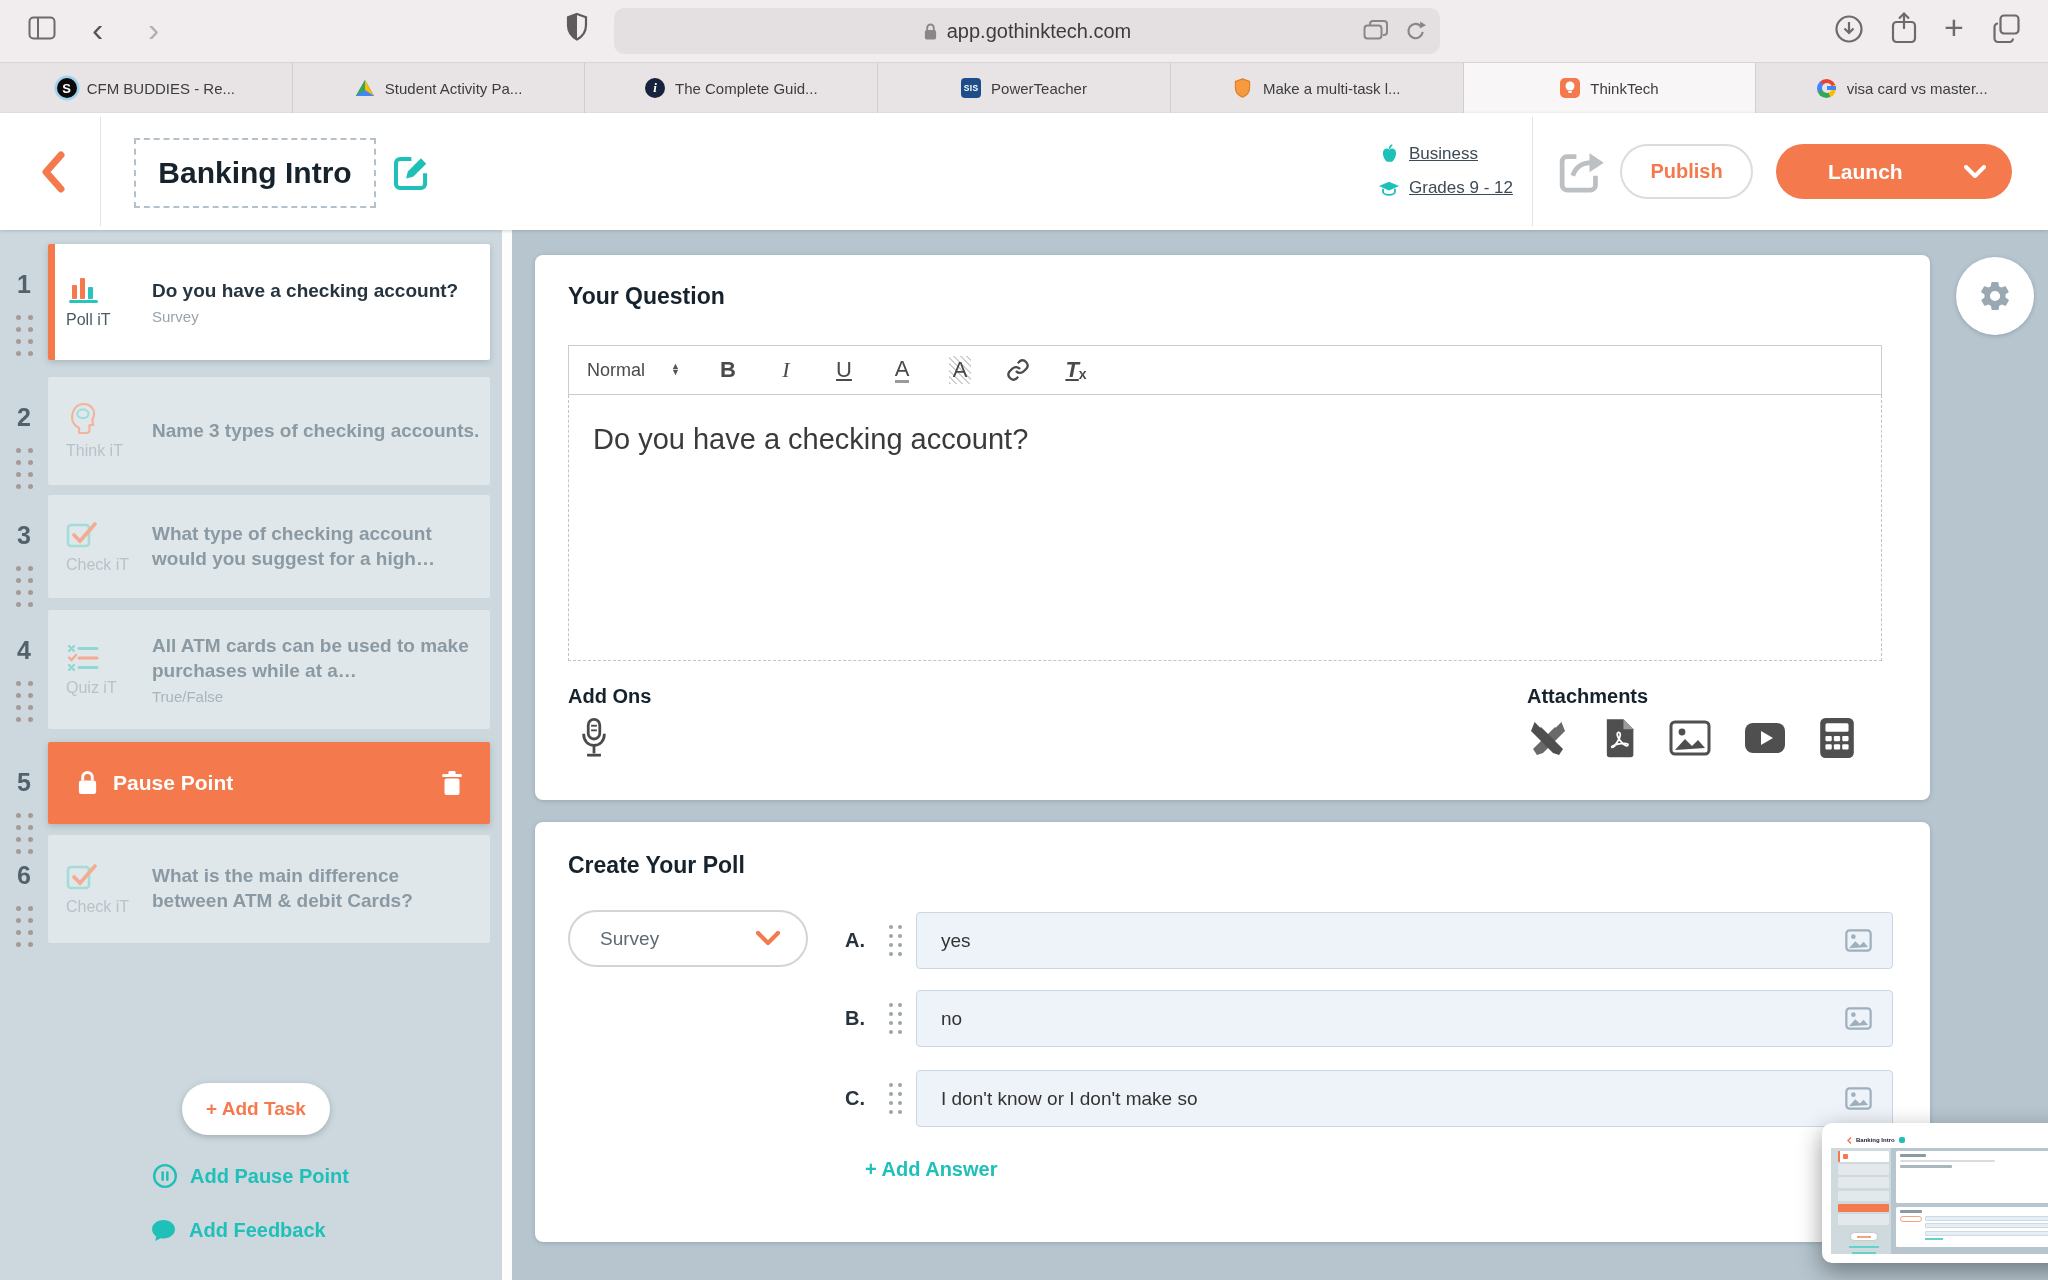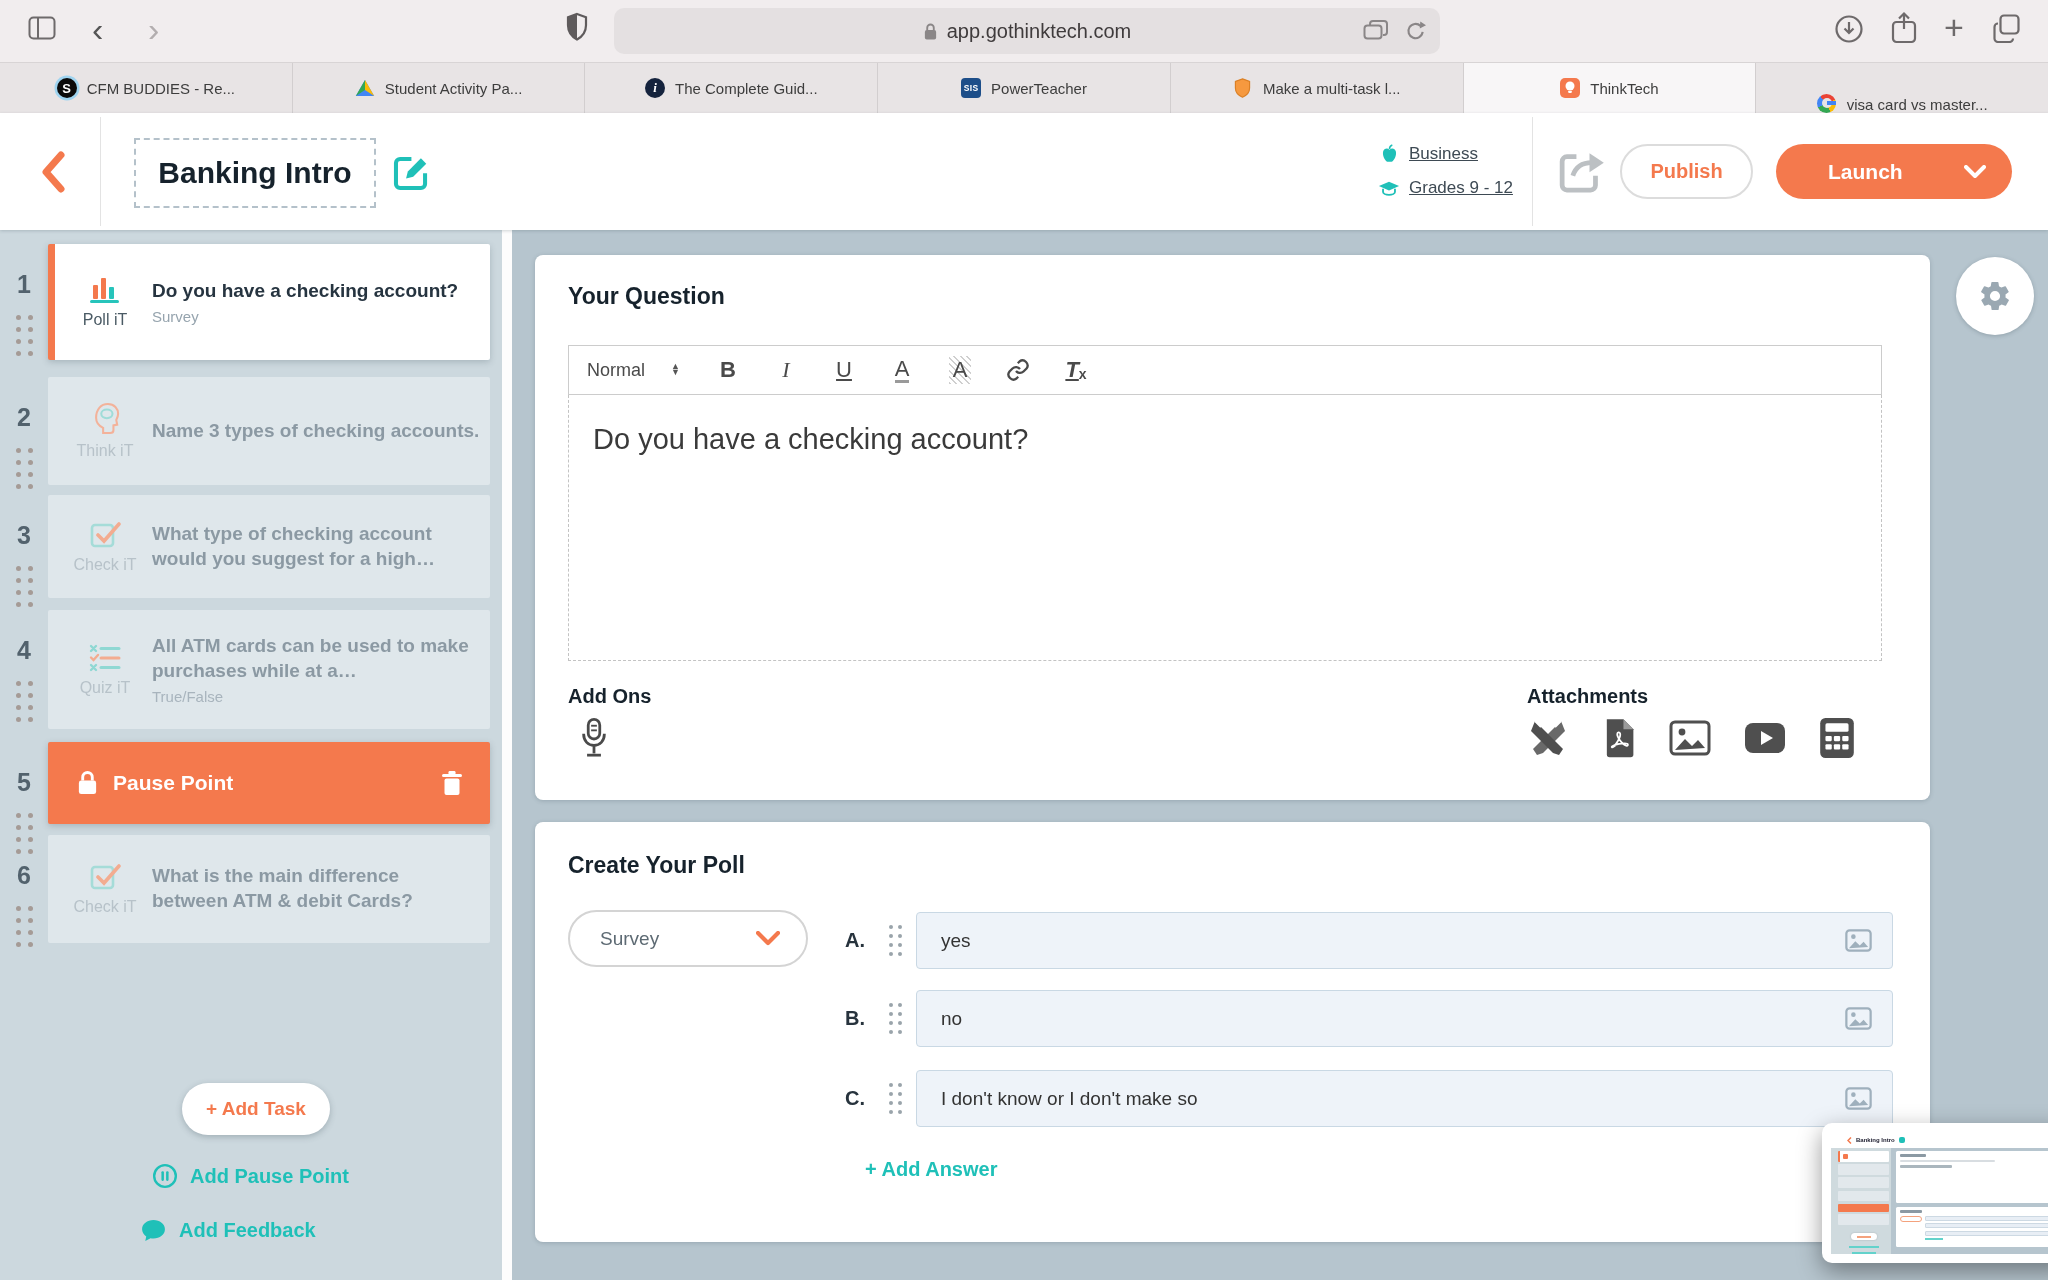--- a/index.html
+++ b/index.html
@@ -12,21 +12,21 @@
   .chrome-btn{position:absolute;display:flex;align-items:center;justify-content:center;color:#6e6a6b;}
   .chev{font-size:34px;font-weight:400;line-height:1;color:#555;}
   .chev.dim{color:#b3aeaf;}
   .url-pill{position:absolute;left:614px;top:8px;width:826px;height:46px;background:#e4e0e1;border-radius:10px;
     display:flex;align-items:center;justify-content:center;gap:9px;color:#3f3b3c;font-size:20px;}
   .url-side-icons{position:absolute;right:14px;top:0;height:46px;display:flex;align-items:center;gap:16px;}
 
   .tabbar{position:absolute;left:0;top:62px;width:2048px;height:51px;background:#e8e4e5;border-top:1px solid #d8d4d5;display:flex;}
   .tab{flex:1 1 0;display:flex;align-items:center;justify-content:center;gap:10px;border-right:1px solid #d2cecf;
     font-size:15px;color:#3d3d3d;white-space:nowrap;overflow:hidden;}
-  .tab:last-child{border-right:none;align-items:flex-end;}
+  .tab:last-child{border-right:none;}
   .tab.active{background:#f8f6f7;}
   .fav{width:20px;height:20px;flex:0 0 auto;display:flex;align-items:center;justify-content:center;}
   .fav-skype{background:#0b0b0b;border-radius:50%;color:#fff;font-size:13px;font-weight:bold;box-shadow:0 0 0 2.5px #9fd4f0;}
   .fav-dark{background:#15233d;border-radius:50%;color:#fff;font-size:13px;font-weight:bold;font-style:italic;font-family:"Liberation Serif",serif;}
   .fav-sis{background:#1d4e89;border-radius:4px;color:#fff;font-size:8.5px;font-weight:bold;letter-spacing:.3px;}
   .fav-tt{background:#f4794d;border-radius:5px;}
   .gicon{width:19px;height:19px;border-radius:50%;position:relative;
     background:conic-gradient(from -40deg,#ea4335 0 105deg,#fbbc05 105deg 195deg,#34a853 195deg 285deg,#4285f4 285deg 360deg);}
   .gicon::after{content:"";position:absolute;inset:4.5px;background:#e8e4e5;border-radius:50%;}
   .gicon::before{content:"";position:absolute;right:0;top:7.5px;width:9px;height:4.4px;background:#4285f4;z-index:1;}
@@ -48,21 +48,21 @@
   .task-row{position:absolute;left:0;width:490px;display:flex;}
   .gutter{width:48px;flex:0 0 48px;display:flex;flex-direction:column;align-items:center;}
   .task-num{font-size:25px;font-weight:600;color:#52626d;margin-top:26px;}
   .dots{display:grid;grid-template-columns:repeat(2,5px);gap:7px 7px;margin-top:16px;}
   .dots i{width:5px;height:5px;border-radius:50%;background:#a59b96;}
   .dots.small{grid-template-columns:repeat(2,4px);gap:5px;margin:0;}
   .dots.small i{width:4px;height:4px;background:#9aa4ab;}
   .task-card{flex:1;background:#dfe7eb;border-radius:2px;display:flex;align-items:center;padding:14px 10px 14px 18px;}
   .task-card.active{background:#fff;border-left:7px solid #f4794d;box-shadow:0 2px 6px rgba(60,80,90,.25);padding-left:11px;}
   .task-card.pause{background:#f4794d;box-shadow:0 2px 6px rgba(60,80,90,.25);}
-  .ticon{width:78px;flex:0 0 78px;display:flex;flex-direction:column;align-items:center;gap:6px;}
+  .ticon{width:78px;flex:0 0 78px;display:flex;flex-direction:column;gap:6px;}
   .ticon .tlabel{font-size:16px;color:#b7c2c9;white-space:nowrap;}
   .task-card.active .tlabel{color:#4a5a64;}
   .ttext{flex:1;padding-left:8px;}
   .ttitle{font-size:19px;font-weight:bold;color:#8b99a3;line-height:1.3;}
   .task-card.active .ttitle{color:#263440;}
   .tsub{font-size:15px;color:#a8b4bd;margin-top:5px;}
   .task-card.active .tsub{color:#96a4ae;}
   .pause-label{font-size:21px;font-weight:bold;color:#fff;margin-left:14px;flex:1;}
   .side-btn{position:absolute;display:flex;align-items:center;gap:12px;font-size:20px;font-weight:bold;color:#1fc0b8;}
   .addtask{position:absolute;left:182px;top:853px;width:148px;height:52px;background:#fff;border-radius:26px;
@@ -475,21 +475,21 @@
       <span>
         <svg width="26" height="26" viewBox="0 0 24 24">
             <circle cx="12" cy="12" r="10" fill="none" stroke="#1fc0b8" stroke-width="2.2"></circle>
             <rect x="8.7" y="7.5" width="2.3" height="9" rx="1" fill="#1fc0b8"></rect>
             <rect x="13" y="7.5" width="2.3" height="9" rx="1" fill="#1fc0b8"></rect>
           </svg>
       </span>
       <span>Add Pause Point</span>
     </div>
 
-    <div class="side-btn" style="left:140px;top:988px">
+    <div class="side-btn" style="left:150px;top:988px">
       <span>
         <svg width="27" height="25" viewBox="0 0 26 24">
             <path d="M13 2C6.9 2 2 5.9 2 10.8c0 2.8 1.6 5.3 4 6.9L5.1 22l5-2.5c.9.2 1.9.3 2.9.3 6.1 0 11-3.9 11-8.9S19.1 2 13 2z" fill="#1fc0b8"></path>
           </svg>
       </span>
       <span>Add Feedback</span>
     </div>
   </div>
 
   <div class="card" style="top:255px;height:545px">

